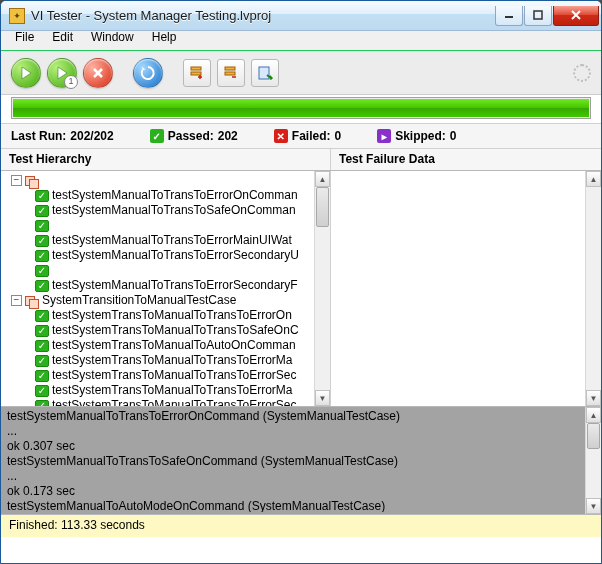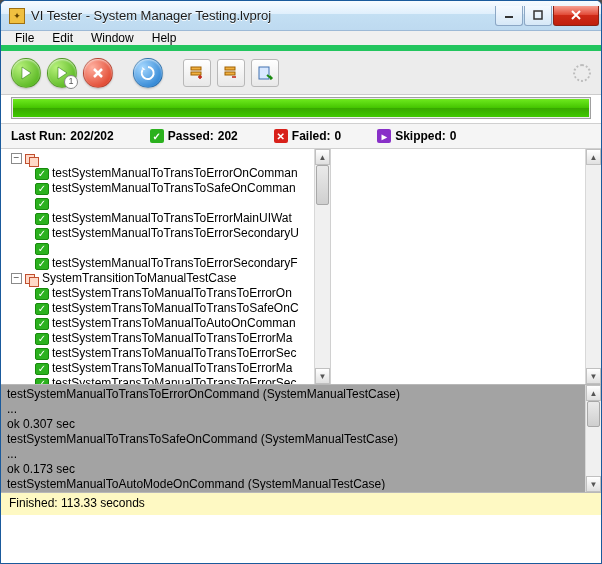--- a/index.html
+++ b/index.html
@@ -44,22 +44,22 @@
   }
   .winbtn.min{border-top:none;}
   .winbtn.max{border-top:none;}
   .winbtn.close{
     width:46px;border-top:none;
     background:linear-gradient(to bottom,#f7a193,#e24d3a 45%,#cf2b18 46%,#c01f0d);
     border-color:#8b2012;color:#fff;
   }
   .menubar {
     height: 20px; background: #f0f0f0;
-    border-bottom: 6px solid #22c55e;
-    display: flex; align-items: center; padding: 4px 6px; gap:2px;
+    border-bottom: 1px solid #22c55e;
+    display: flex; align-items: flex-end; padding: 4px 6px; gap:2px;
     font-size:12px;
   }
   .menuitem { padding: 2px 8px; }
   .toolbar {
     height: 44px; background: #ececec;
     display: flex; align-items: center; gap: 6px;
     padding: 0 10px;
     border-bottom: 1px solid #ccc;
   }
   .tbtn {
@@ -218,20 +218,24 @@
       <span>0</span>
     </div>
     <div class="gap"></div>
     <div class="cell">
       <span class="stat-icon skip">▸</span>
       <span>Skipped:</span>
       <span>0</span>
     </div>
   </div>
 
+  <div class="paneheads">
+    <div class="panehead">Test Hierarchy</div>
+    <div class="panehead right">Test Failure Data</div>
+  </div>
 
   <div class="content">
     <div class="treepane">
       <div class="scrollarea">
         <div class="tree" id="tree">
             <div class="node ind1">
               <span class="toggle">−</span>
               <span class="grp-icon"></span>
             </div>
             <div class="node ind2">

